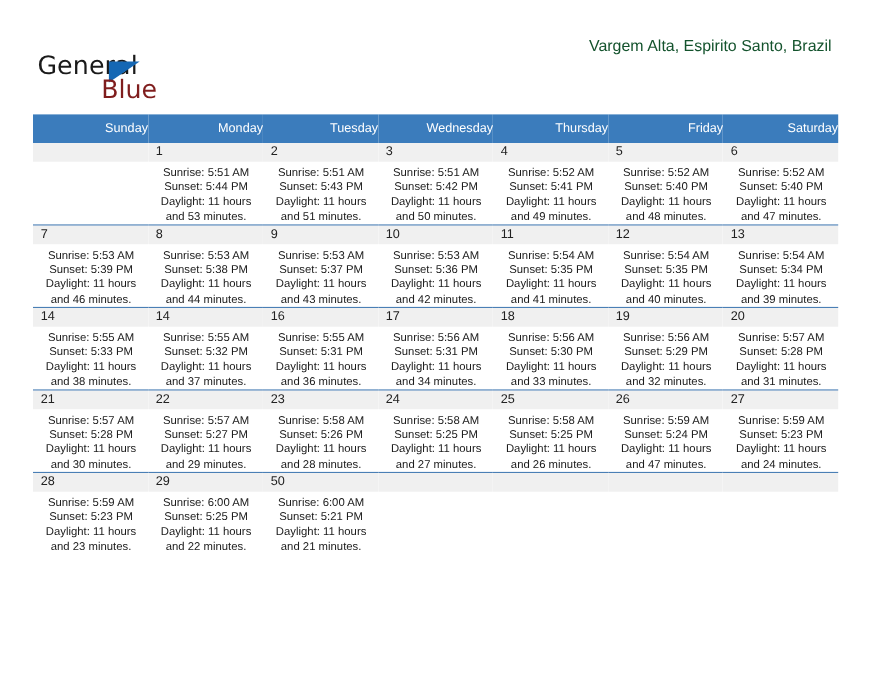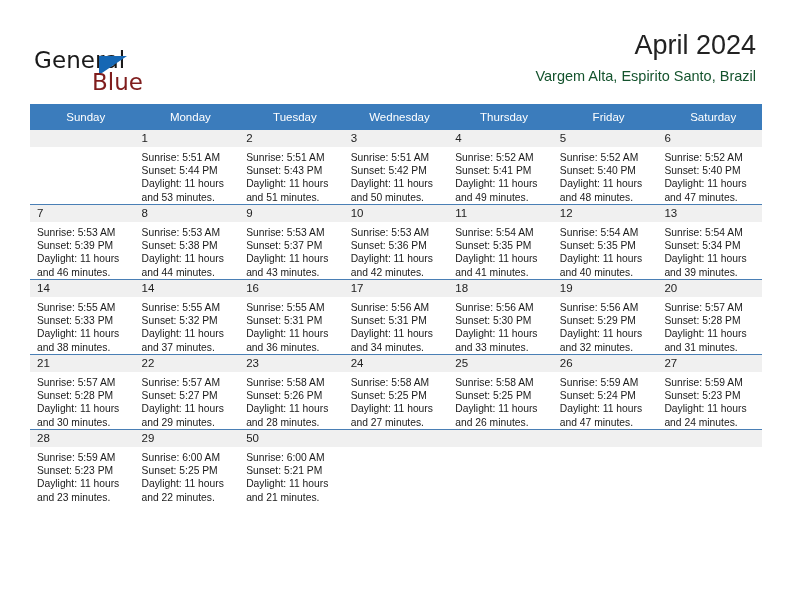--- a/index.html
+++ b/index.html
@@ -96,21 +96,21 @@
     top: 104px;
     width: 732px;
     border-collapse: collapse;
     table-layout: fixed;
   }
   .calendar th {
     background: #3b7cbc;
     color: #ffffff;
     font-size: 11.5px;
     font-weight: normal;
-    text-align: center;
+    text-align: right;
     padding: 5px 0 5px 7px;
     height: 16px;
     border: none;
     margin-top: 24px;
   }
   .calendar td {
     vertical-align: top;
     padding: 0;
     border: none;
     width: 104.57px;
@@ -133,20 +133,21 @@
     padding-left: 7px;
   }
   .daynum.empty {
     color: transparent;
   }
   .cell-body {
     padding: 4px 6px 0 7px;
     font-size: 10.3px;
     line-height: 13.2px;
     color: #1a1a1a;
+    text-align: center;
   }
   .cell-body div {
     white-space: nowrap;
   }
   td.blank .daynum {
     background: #f0f0f0;
   }
 </style>
 </head>
 <body>
@@ -155,21 +156,20 @@
 
   <div class="header">
 
     <div class="logo">
       <span class="logo-general">General</span>
       <span class="logo-tri"></span>
       <span class="logo-blue">Blue</span>
     </div>
 
     <div class="title-block">
-      <div class="month-title">April 2024</div>
       <div class="location-title">Vargem Alta, Espirito Santo, Brazil</div>
     </div>
 
   </div>
 
   <table class="calendar">
     <thead>
       <tr>
         <th>Sunday</th>
         <th>Monday</th>

